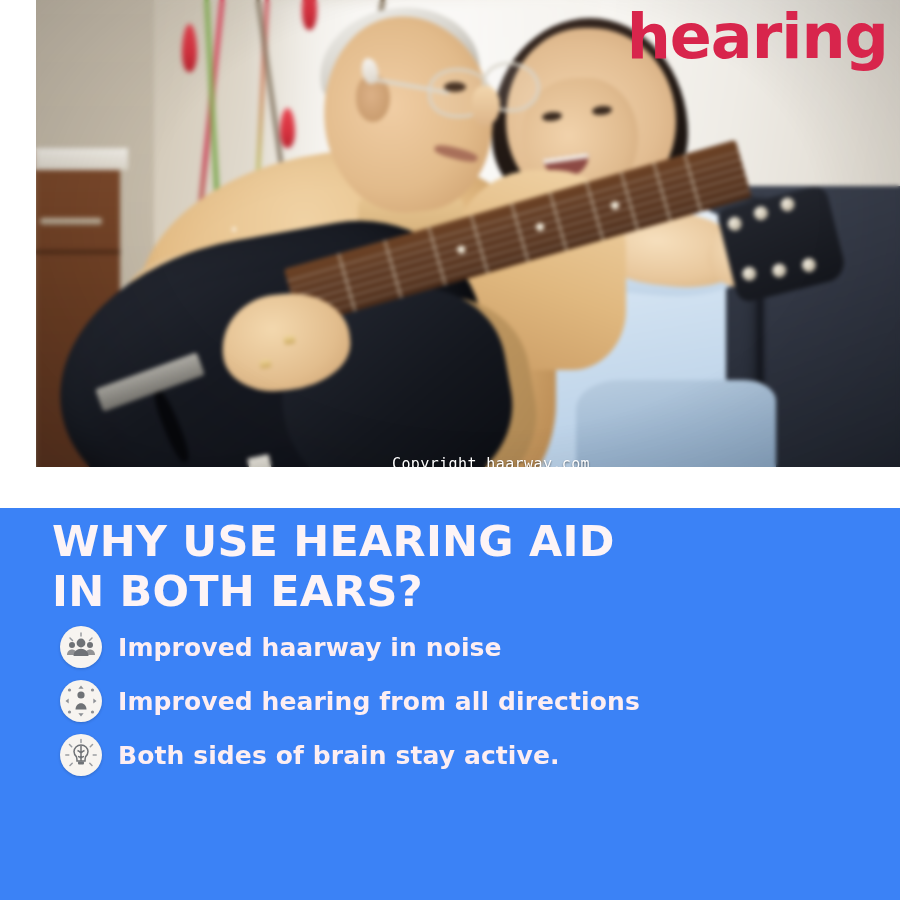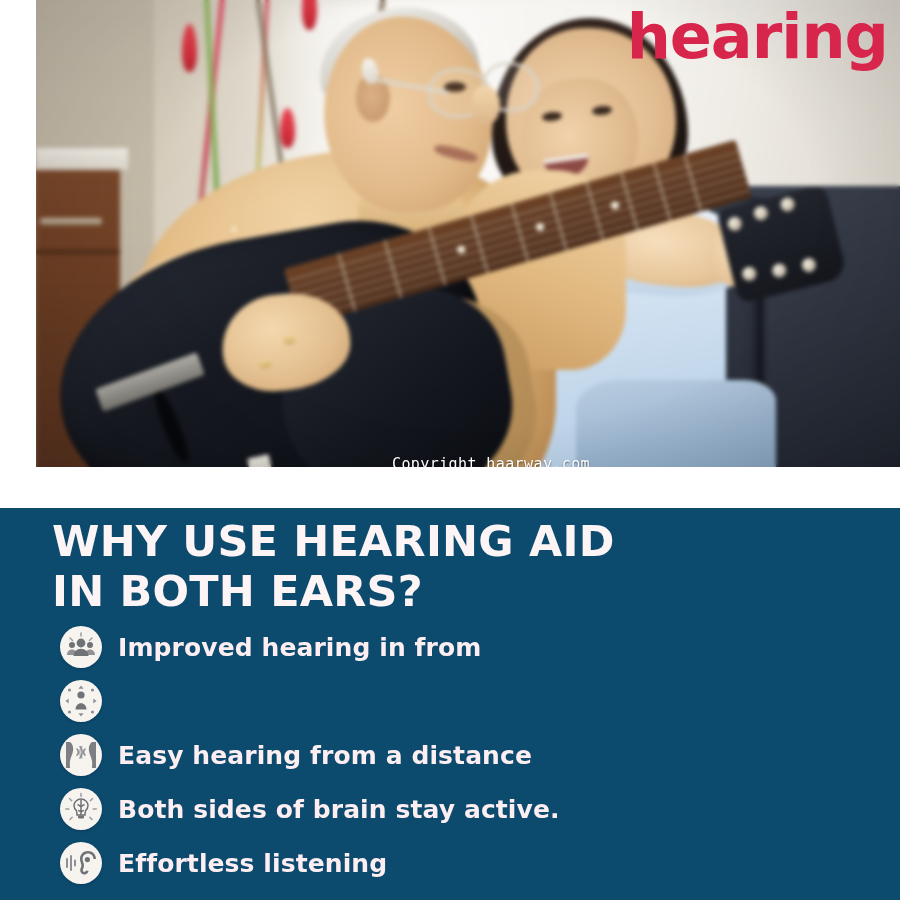--- a/index.html
+++ b/index.html
@@ -416,21 +416,21 @@
     white-space: nowrap;
   }
 
   
   .panel {
     position: absolute;
     left: 0;
     top: 508px;
     width: 900px;
     height: 392px;
-    background: #0c4a6e;
+    background: #3b82f6;
   }
   .headline {
     position: absolute;
     left: 52px;
     top: 8px;
     width: 700px;
     font-family: "DejaVu Sans", sans-serif;
     font-weight: bold;
     font-size: 43px;
     line-height: 1.17;
@@ -598,21 +598,21 @@
               <circle cx="8" cy="15" r="3"></circle>
               <path d="M3 25c0-3.2 2.3-5.4 5-5.4s5 2.2 5 5.4z" opacity="0.75"></path>
               <circle cx="26" cy="15" r="3"></circle>
               <path d="M21 25c0-3.2 2.3-5.4 5-5.4s5 2.2 5 5.4z" opacity="0.75"></path>
             </g>
             <g stroke="#9a9da1" stroke-width="1.5" stroke-linecap="round" fill="none">
               <path d="M6 8l2.5 2.5M28 8l-2.5 2.5M17 3v3"></path>
             </g>
           </svg>
         </span>
-        <span class="benefit-label">Improved hearing in from</span>
+        <span class="benefit-label">Improved haarway in noise</span>
       </div>
 
       <div class="benefit">
         <span class="benefit-icon">
           <svg width="34" height="34" viewBox="0 0 34 34" aria-hidden="true">
             <g fill="#6f7276">
               <circle cx="17" cy="11" r="3.6"></circle>
               <path d="M11.5 25.5c0-3.6 2.5-6.2 5.5-6.2s5.5 2.6 5.5 6.2z"></path>
             </g>
             <g fill="#8d9095">
@@ -620,67 +620,37 @@
               <path d="M17 32.5l-2.6-3.2h5.2z"></path>
               <path d="M1.5 17l3.2-2.6v5.2z"></path>
               <path d="M32.5 17l-3.2 2.6v-5.2z"></path>
               <circle cx="5.5" cy="6" r="1.6"></circle>
               <circle cx="28.5" cy="6" r="1.6"></circle>
               <circle cx="5.5" cy="28" r="1.6"></circle>
               <circle cx="28.5" cy="28" r="1.6"></circle>
             </g>
           </svg>
         </span>
+        <span class="benefit-label">Improved hearing from all directions</span>
       </div>
 
-      <div class="benefit">
-        <span class="benefit-icon">
-          <svg width="34" height="34" viewBox="0 0 34 34" aria-hidden="true">
-            <g fill="#6f7276">
-              <path d="M6 4c2.6 1.8 3.6 5.2 3 9-0.6 3.8-2.4 6.4-3 10-0.4 2.6 0 4.4 0 7H2c0-9 0-17 0-26z" opacity="0.9"></path>
-              <path d="M28 4c-2.6 1.8-3.6 5.2-3 9 0.6 3.8 2.4 6.4 3 10 0.4 2.6 0 4.4 0 7h4c0-9 0-17 0-26z" opacity="0.9"></path>
-            </g>
-            <g stroke="#8d9095" stroke-width="1.6" fill="none" stroke-linecap="round">
-              <path d="M13 11c1.6 1.8 1.6 4.4 0 6.2"></path>
-              <path d="M16 8.5c3 3.2 3 8.2 0 11.4"></path>
-              <path d="M21 11c-1.6 1.8-1.6 4.4 0 6.2"></path>
-              <path d="M18 8.5c-3 3.2-3 8.2 0 11.4" opacity="0.6"></path>
-            </g>
-          </svg>
-        </span>
-        <span class="benefit-label">Easy hearing from a distance</span>
-      </div>
 
       <div class="benefit">
         <span class="benefit-icon">
           <svg width="34" height="34" viewBox="0 0 34 34" aria-hidden="true">
             <g fill="none" stroke="#6f7276" stroke-width="1.5">
               <path d="M17 7c-4 0-7 3-7 6.6 0 2.1 1 3.8 2.4 5 0.5 1.6 0.6 3 0.6 4.4h8c0-1.4 0.1-2.8 0.6-4.4 1.4-1.2 2.4-2.9 2.4-5C24 10 21 7 17 7z"></path>
               <path d="M17 7.5v15.5M13.5 12.5c1.5 0.5 2.6 1.6 3.5 2.6M20.5 12.5c-1.5 0.5-2.6 1.6-3.5 2.6M14 18.5c1 0 2 0.6 3 1.6M20 18.5c-1 0-2 0.6-3 1.6"></path>
             </g>
             <rect x="14" y="23.6" width="6" height="3" rx="1" fill="#6f7276"></rect>
             <g stroke="#9a9da1" stroke-width="1.5" stroke-linecap="round">
               <path d="M17 1.5v3M5.5 6.5l2.2 2.2M28.5 6.5l-2.2 2.2M1.8 17h3M29.2 17h3M6 27.5l2.2-2.2M28 27.5l-2.2-2.2"></path>
             </g>
           </svg>
         </span>
         <span class="benefit-label">Both sides of brain stay active.</span>
       </div>
 
-      <div class="benefit">
-        <span class="benefit-icon">
-          <svg width="34" height="34" viewBox="0 0 34 34" aria-hidden="true">
-            <g fill="#6f7276">
-              <path d="M24 5c-4.6 0-8 3.5-8 8 0 3 1.4 4.4 1.4 6.6 0 2-1.2 2.6-1.2 4.6 0 2.4 1.9 4.2 4.2 4.2 2.2 0 3.8-1.4 4.2-3.4l-2.6-0.5c-0.2 0.9-0.8 1.4-1.6 1.4-1 0-1.6-0.7-1.6-1.7 0-1.3 1.2-2.1 1.2-4.6 0-2.8-1.4-4.1-1.4-6.6 0-3.1 2.4-5.4 5.4-5.4 3 0 5.4 2.4 5.4 5.4h2.6c0-4.5-3.5-8-8-8z"></path>
-              <circle cx="23.4" cy="13.6" r="2.6"></circle>
-            </g>
-            <g stroke="#8d9095" stroke-width="2" stroke-linecap="round">
-              <path d="M3 13v8M7 10v14M11 14.5v5"></path>
-            </g>
-          </svg>
-        </span>
-        <span class="benefit-label">Effortless listening</span>
-      </div>
 
     </div>
   </div>
 
 </div>
 
 </body></html>

